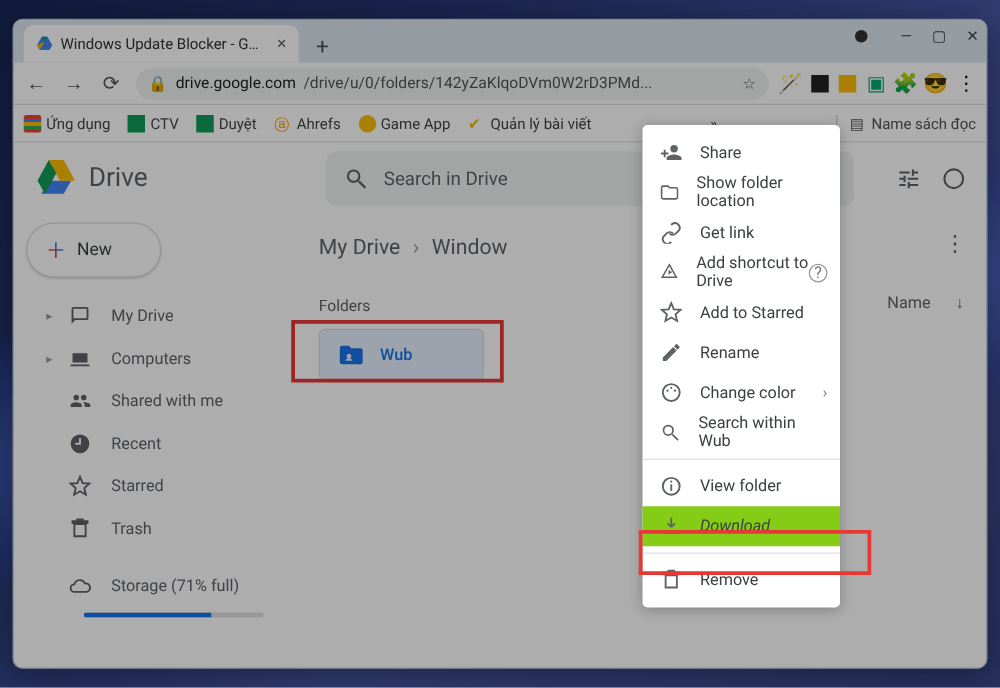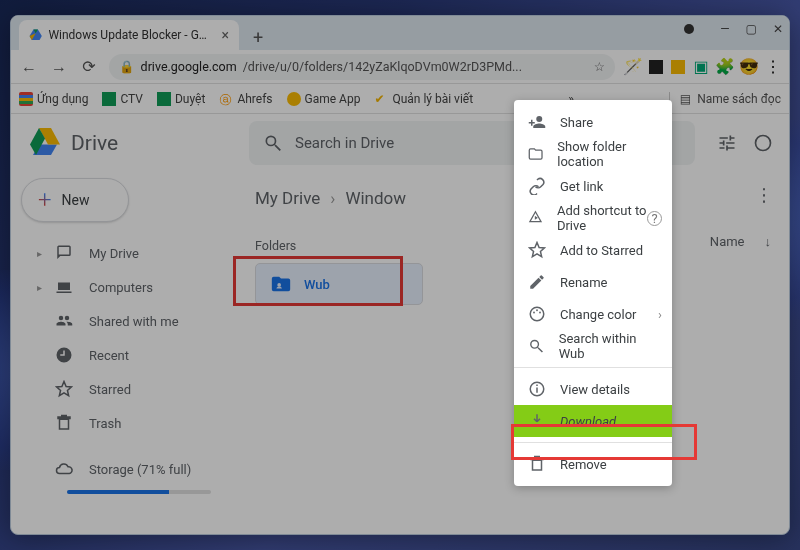--- a/index.html
+++ b/index.html
@@ -20,39 +20,39 @@
   .navico { width:20px; height:20px; display:flex; align-items:center; justify-content:center; color:#555; }
   .url { flex:1; display:flex; align-items:center; background:#f1f3f4; border-radius:14px; height:26px; padding:0 10px; font-size:12.5px; color:#555; gap:6px; overflow:hidden; }
   .url .host { color:#222; }
   .url .star { margin-left:auto; color:#666; }
   .exticons { display:flex; gap:8px; align-items:center; }
   .exticons span { width:16px; height:16px; display:inline-flex; align-items:center; justify-content:center; }
   .bmbar { height: 30px; background:#fff; border-bottom:1px solid #e0e0e0; display:flex; align-items:center; padding:0 8px; gap:14px; font-size:12px; color:#444; }
   .bm { display:flex; align-items:center; gap:4px; }
   .bm .ic { width:14px; height:14px; }
   .rlist { margin-left:auto; display:flex; align-items:center; gap:6px; color:#555; border-left:1px solid #ccc; padding-left:10px;}
-  .gd-header { height: 58px; display:flex; align-items:center; padding:0 16px; gap:12px; }
+  .gd-header { height: 58px; display:flex; align-items:center; padding:0 16px; gap:24px; }
   .gd-logo { display:flex; align-items:center; gap:8px; width:210px; }
   .gd-logo svg { width:36px; height:36px; }
   .gd-logo span { font-size:21px; color:#5f6368; }
   .gd-search { flex:1; background:#f1f3f4; height:44px; border-radius:8px; display:flex; align-items:center; padding:0 14px; gap:12px; color:#5f6368; font-size:15px; }
   .gd-body { flex:1; display:flex; position:relative; overflow:hidden; }
   .sidebar { width: 226px; padding:6px 8px 6px 6px; }
   .newbtn { background:#fff; border:1px solid #dadce0; border-radius:22px; height:44px; width:108px; display:flex; align-items:center; gap:10px; padding:0 16px; box-shadow:0 1px 2px rgba(0,0,0,0.15); margin:0 0 14px 4px; font-size:14px; color:#3c4043; }
   .plus { font-size:24px; font-weight:300; background: linear-gradient(45deg,#f4b400 0%,#db4437 33%,#4285f4 66%,#0f9d58 100%); -webkit-background-clip:text; color:transparent; line-height:1;}
   .navitem { height:34px; display:flex; align-items:center; gap:16px; padding:0 10px 0 20px; color:#5f6368; font-size:13px; border-radius:0 17px 17px 0; }
   .navitem .arrow { width:8px; color:#999; font-size:10px; margin-right:-6px; }
   .navitem svg, .navitem .ic { width:18px; height:18px; fill:#5f6368; }
   .storage { margin-top:12px; }
   .main { flex:1; padding:4px 18px; position:relative; }
   .crumb { display:flex; align-items:center; gap:10px; font-size:17px; color:#5f6368; height:44px; }
   .crumb .gt { color:#999; }
   .sortlbl { position:absolute; right:18px; top:62px; font-size:13px; color:#5f6368; display:flex; gap:20px; align-items:center;}
   .sect { font-size:12.5px; color:#5f6368; margin:18px 0 10px 0; }
-  .folder { display:inline-flex; align-items:center; gap:12px; height:42px; border:1px solid #dadce0; border-radius:5px; padding:0 16px 0 14px; background:#e8f0fe; color:#1a73e8; font-size:13px; font-weight:500; width:168px; }
+  .folder { display:inline-flex; align-items:center; gap:12px; height:42px; border:1px solid #dadce0; border-radius:5px; padding:0 16px 0 14px; background:#e8f0fe; color:#1a73e8; font-size:13px; font-weight:500; width:132px; }
   .folder .fic { width:22px; height:22px; fill:#1a73e8; }
   .redbox1 { position:absolute; border:3px solid #e53935; pointer-events:none; }
   .ctxmenu { position:absolute; right:128px; top:100px; width:158px; background:#fff; border-radius:4px; box-shadow:0 2px 10px rgba(0,0,0,0.25); padding:6px 0; z-index:60; }
   .ctxmenu .mi { height:32px; display:flex; align-items:center; gap:14px; padding:0 14px; font-size:13px; color:#3c4043; position:relative;}
   .ctxmenu .mi svg { width:18px; height:18px; fill:#5f6368; }
   .ctxmenu .sep { height:1px; background:#e0e0e0; margin:5px 0; }
   .ctxmenu .mi .more { position:absolute; right:10px; color:#888; }
   .ctxmenu .mi.hl { background:#84cc16;font-style:italic; }
   .ctxmenu .qmark { position:absolute; right:10px; font-size:13px; color:#777; border:1px solid #999; border-radius:50%; width:15px; height:15px; display:flex; align-items:center; justify-content:center;}
   .topright { display:flex; gap:16px; align-items:center; color:#5f6368; margin-left:10px;}
@@ -306,21 +306,21 @@
       </svg>
       <span>Search within Wub</span>
     </div>
   <div class="sep"></div>
   <div class="mi">
       <svg viewBox="0 0 24 24">
         <circle cx="12" cy="12" r="9" fill="none" stroke="#5f6368" stroke-width="2"></circle>
         <rect x="11" y="10" width="2" height="7" fill="#5f6368"></rect>
         <rect x="11" y="6" width="2" height="2" fill="#5f6368"></rect>
       </svg>
-      <span>View details</span>
+      <span>View folder</span>
     </div>
   <div class="mi hl">
       <svg viewBox="0 0 24 24">
         <path d="M12 3v10m0 0l-4-4m4 4l4-4M5 19h14" fill="none" stroke="#5f6368" stroke-width="2"></path>
       </svg>
       <span>Download</span>
     </div>
   <div class="sep"></div>
   <div class="mi">
       <svg viewBox="0 0 24 24">

